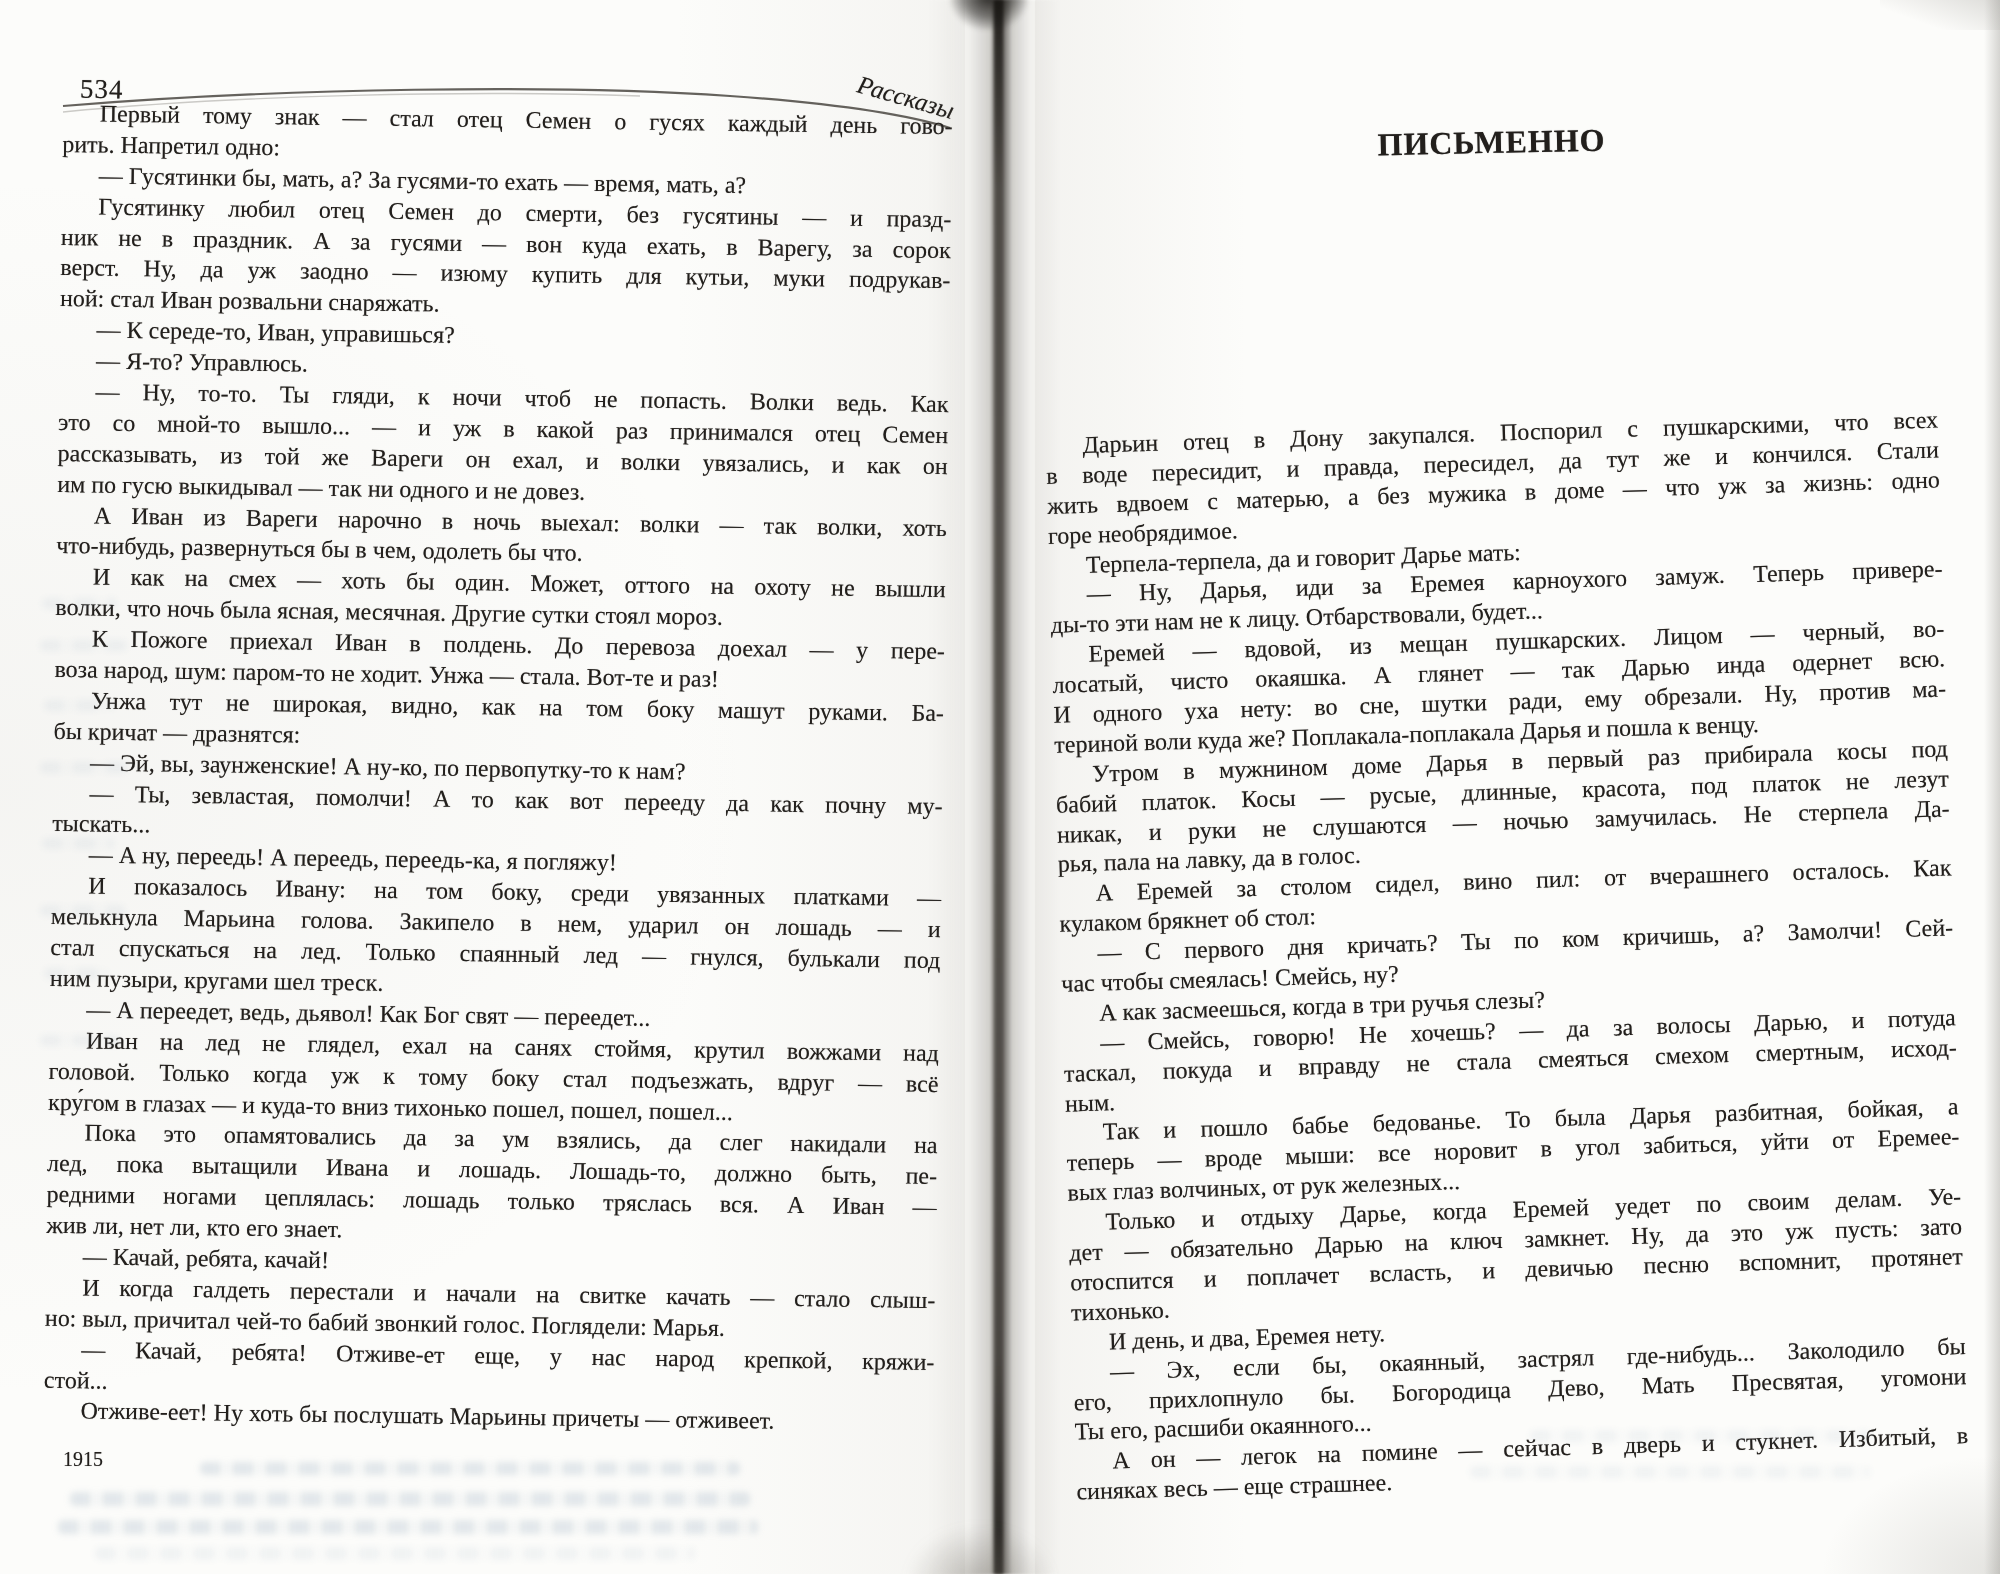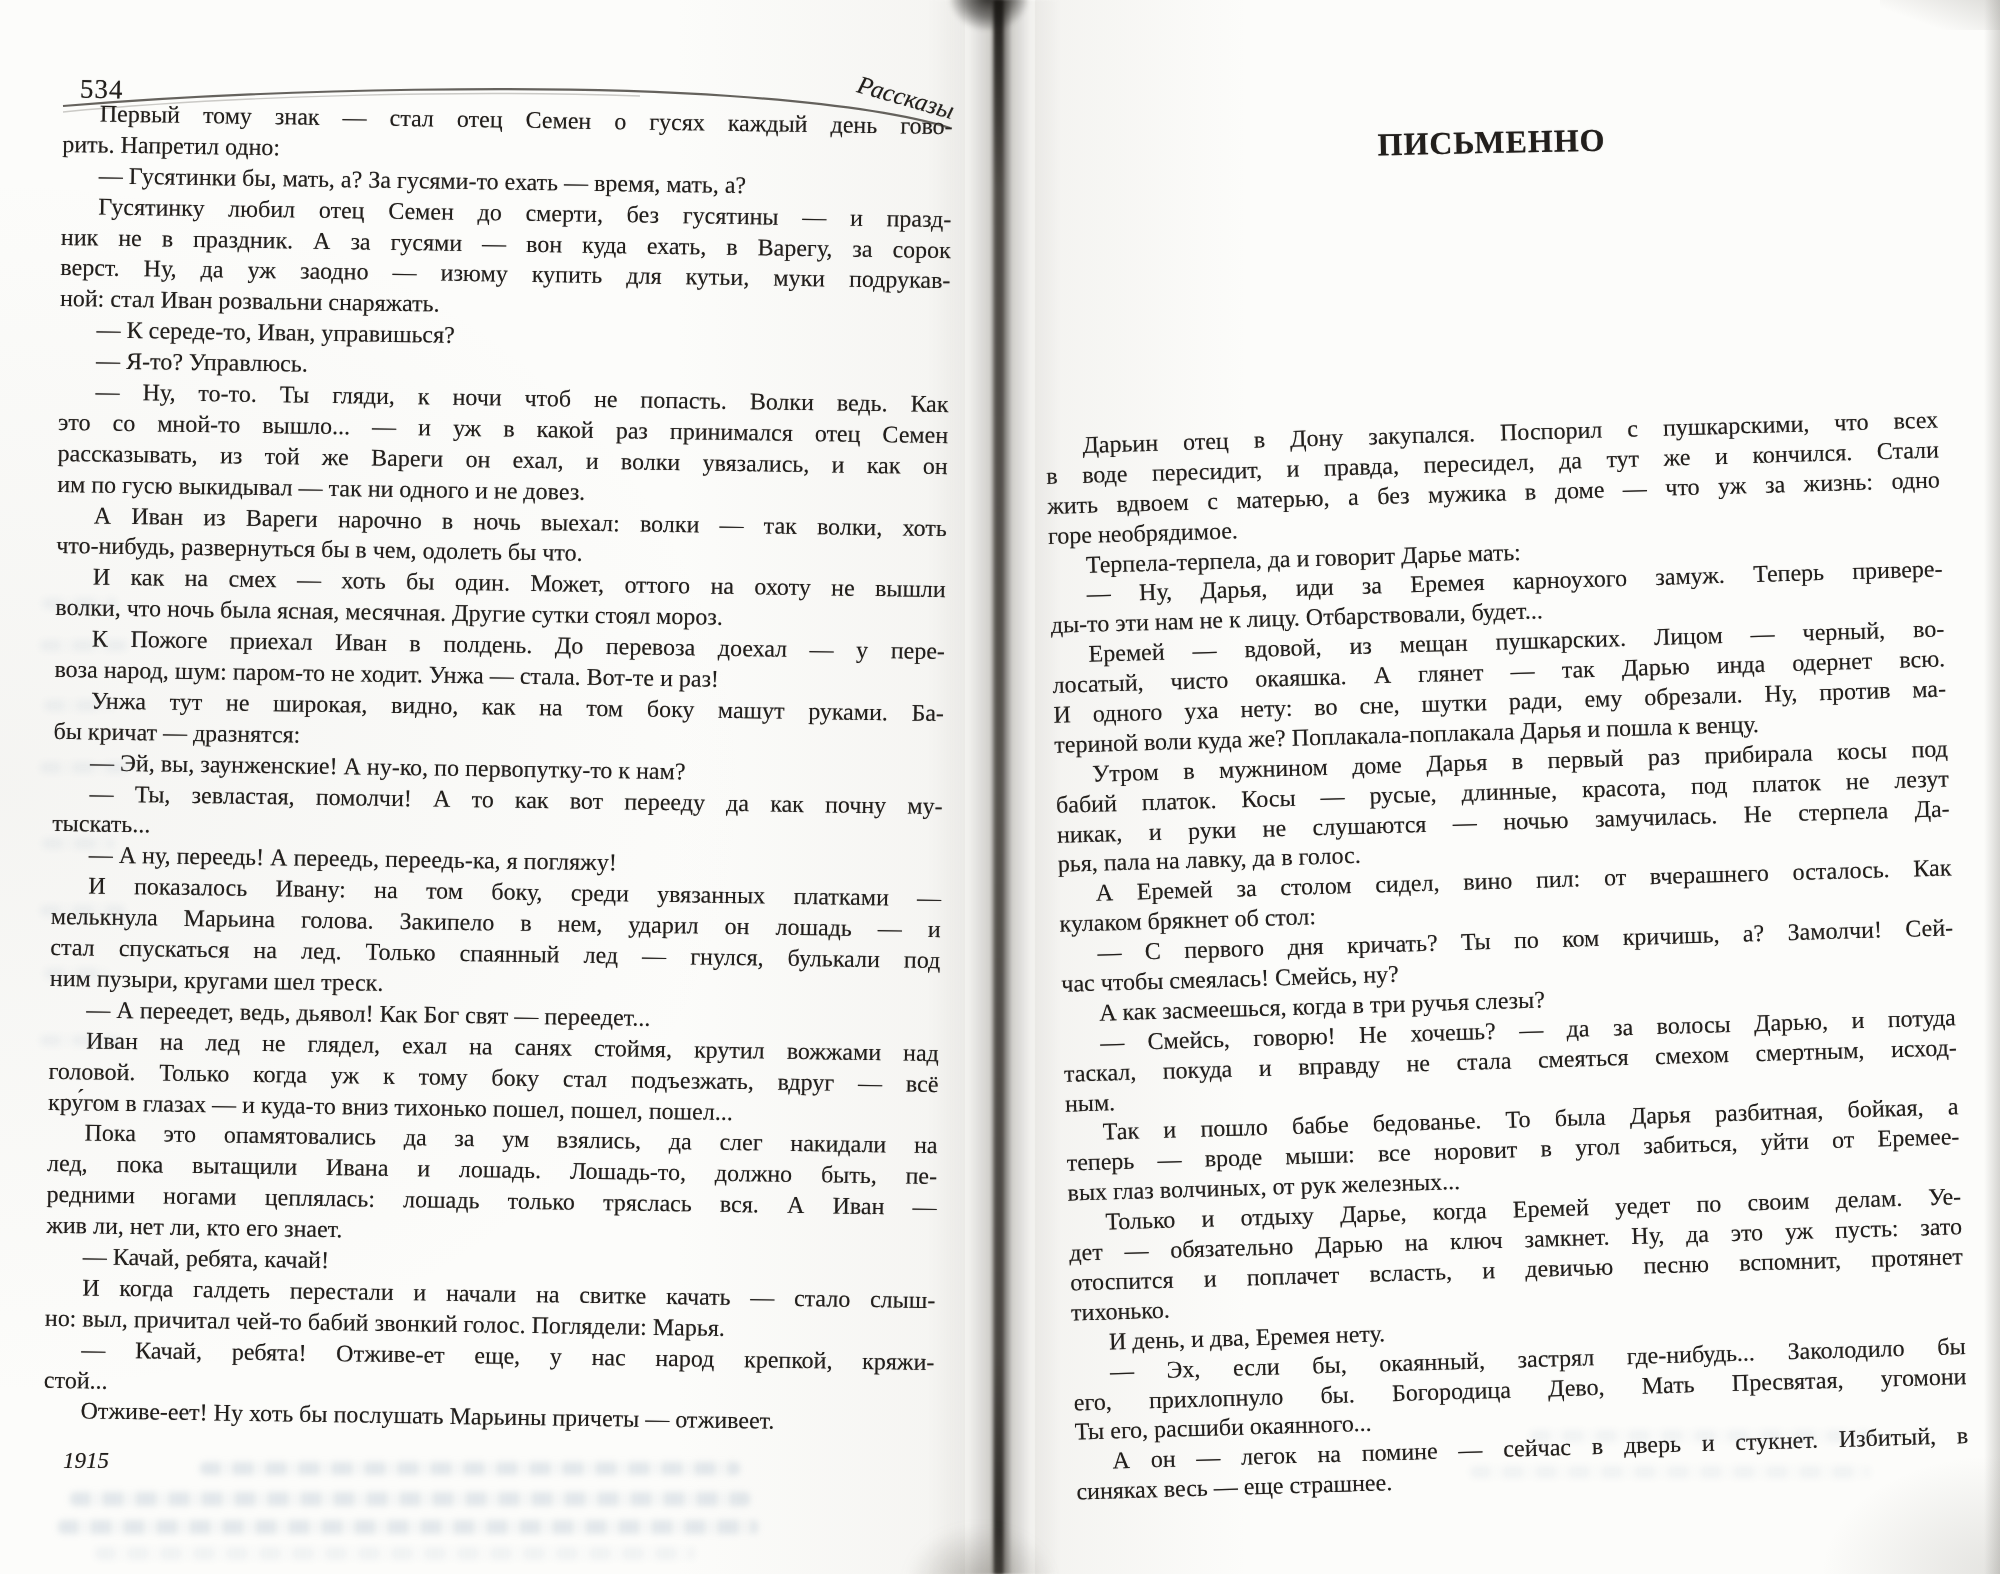--- a/index.html
+++ b/index.html
@@ -96,21 +96,21 @@
   }
   .header-rule-svg{position:absolute;left:0;top:0;}
   .story-title{
     position:absolute;left:1045px;top:124px;width:893px;
     text-align:center;font-weight:bold;font-size:32px;letter-spacing:1px;
     transform:rotate(-1.2deg);
     text-shadow:0 0 .8px rgba(34,31,28,.6);
   }
   .year{
     position:absolute;left:63px;top:1448px;
-    font-style:italic;font-size:23px;
+    font-size:20px;
     text-shadow:0 0 .7px rgba(34,31,28,.55);
   }
   
   .ghost{
     position:absolute;border-radius:5px;filter:blur(3px);
     background:repeating-linear-gradient(90deg,
       rgba(125,150,175,.20) 0 20px, rgba(125,150,175,.05) 20px 33px);
   }
   .ghost.faint{opacity:.45;}
 </style>

